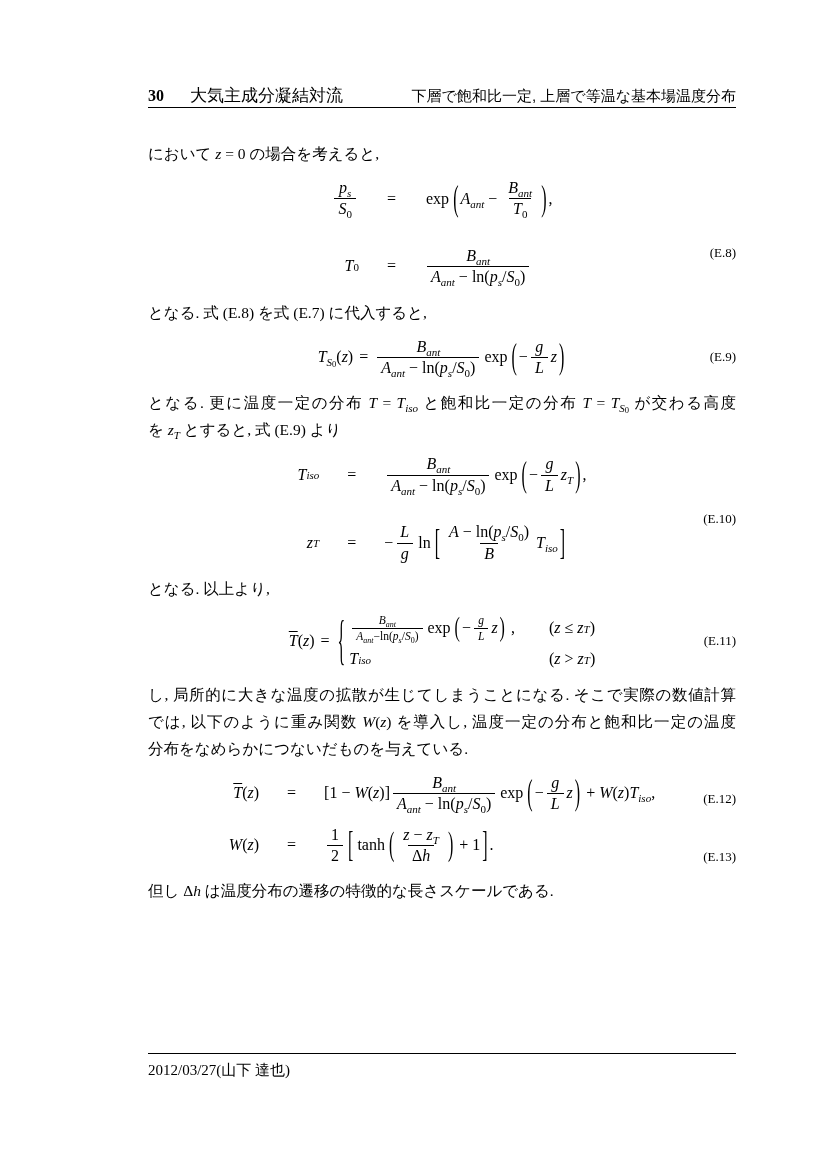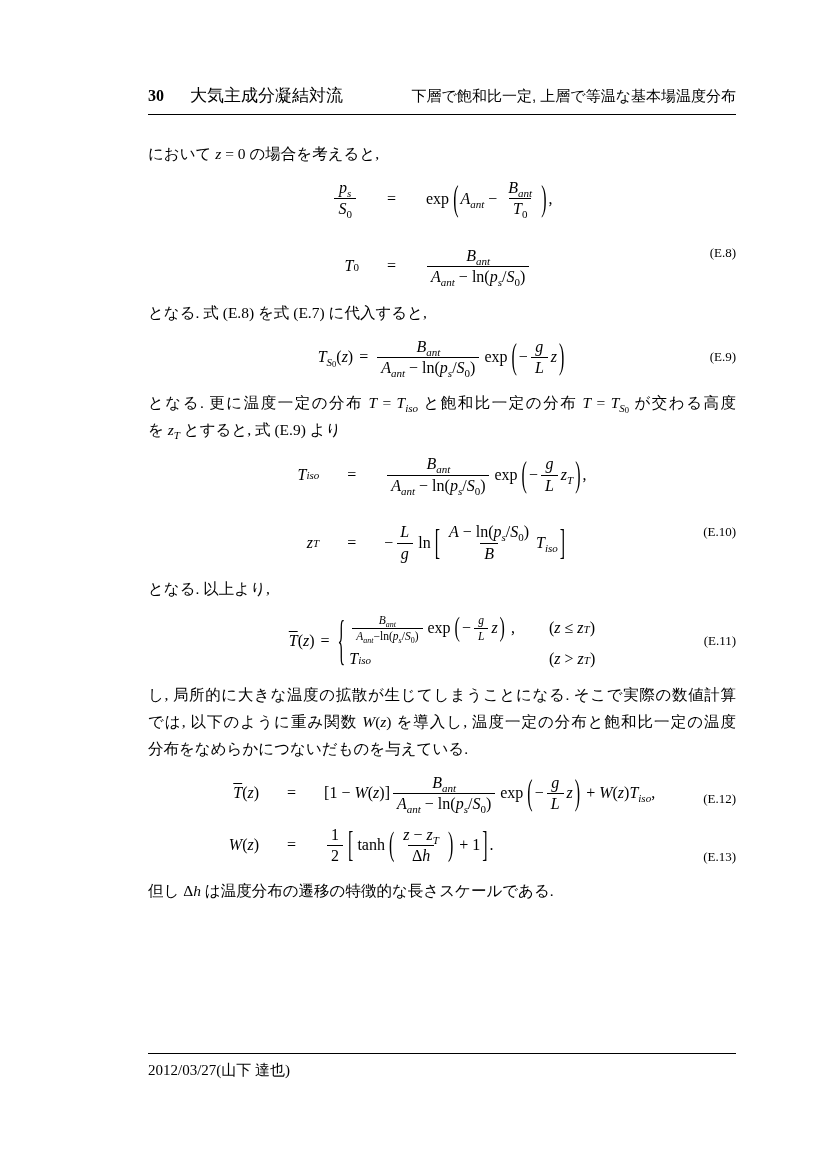--- a/index.html
+++ b/index.html
@@ -8,21 +8,21 @@
     width:826px; height:1169px; position:relative;
     font-family:"Liberation Serif","DejaVu Serif",serif;
     color:#000;
   }
   .page { position:absolute; left:0; top:0; width:826px; height:1169px; background:#fff; overflow:hidden; }
 
   
   .header {
     position:absolute; left:148px; top:84px; width:588px;
     display:flex; align-items:baseline;
-    border-bottom:1.5px solid #000; padding-bottom:7px;
+    border-bottom:1.5px solid #000; 
   }
   .pageno { font-weight:bold; font-size:16px; font-family:"Liberation Serif",serif; }
   .doctitle { margin-left:26px; font-size:17px; font-family:"Liberation Sans","DejaVu Sans",sans-serif; }
   .sectitle { margin-left:auto; font-size:15px; font-family:"Liberation Sans","DejaVu Sans",sans-serif; }
 
   
   .content { position:absolute; left:148px; top:140px; width:588px; font-size:15.5px; line-height:27px; }
   .bline { width:100%; }
   .jl { text-align:justify; text-align-last:justify; }
   .mi { font-style:italic; font-family:"Liberation Serif","DejaVu Serif",serif; }
@@ -154,21 +154,21 @@
           <span class="fn rn"><span>ln</span></span>
           <span class="bd" style="--s:2.3">[</span>
           <span class="frac">
             <span class="fnum rn"><span class="mi">A</span><span> − ln(</span><span class="mi">p</span><sub class="mi">s</sub><span>/</span><span class="mi">S</span><sub>0</sub><span>)</span></span>
             <span class="fden rn"><span class="mi">B</span></span>
           </span>
           <span class="rn"><span class="mi">T</span><sub class="mi">iso</sub></span>
           <span class="bd" style="--s:2.3">]</span>
         </span>
       </div>
-      <span class="eqnum" style="top:77px">(E.10)</span>
+      <span class="eqnum" style="top:64px">(E.10)</span>
     </div>
 
     <div class="bline"><span class="rn"><span>となる. 以上より,</span></span></div>
 
     <div class="eq">
       <span class="cell">
         <span class="rn"><span class="mi ol">T</span><span>(</span><span class="mi">z</span><span>)</span></span>
         <span class="fn" style="margin:0 6px">=</span>
         <span class="bd" style="--s:3.4">{</span>
         <span class="cases">

